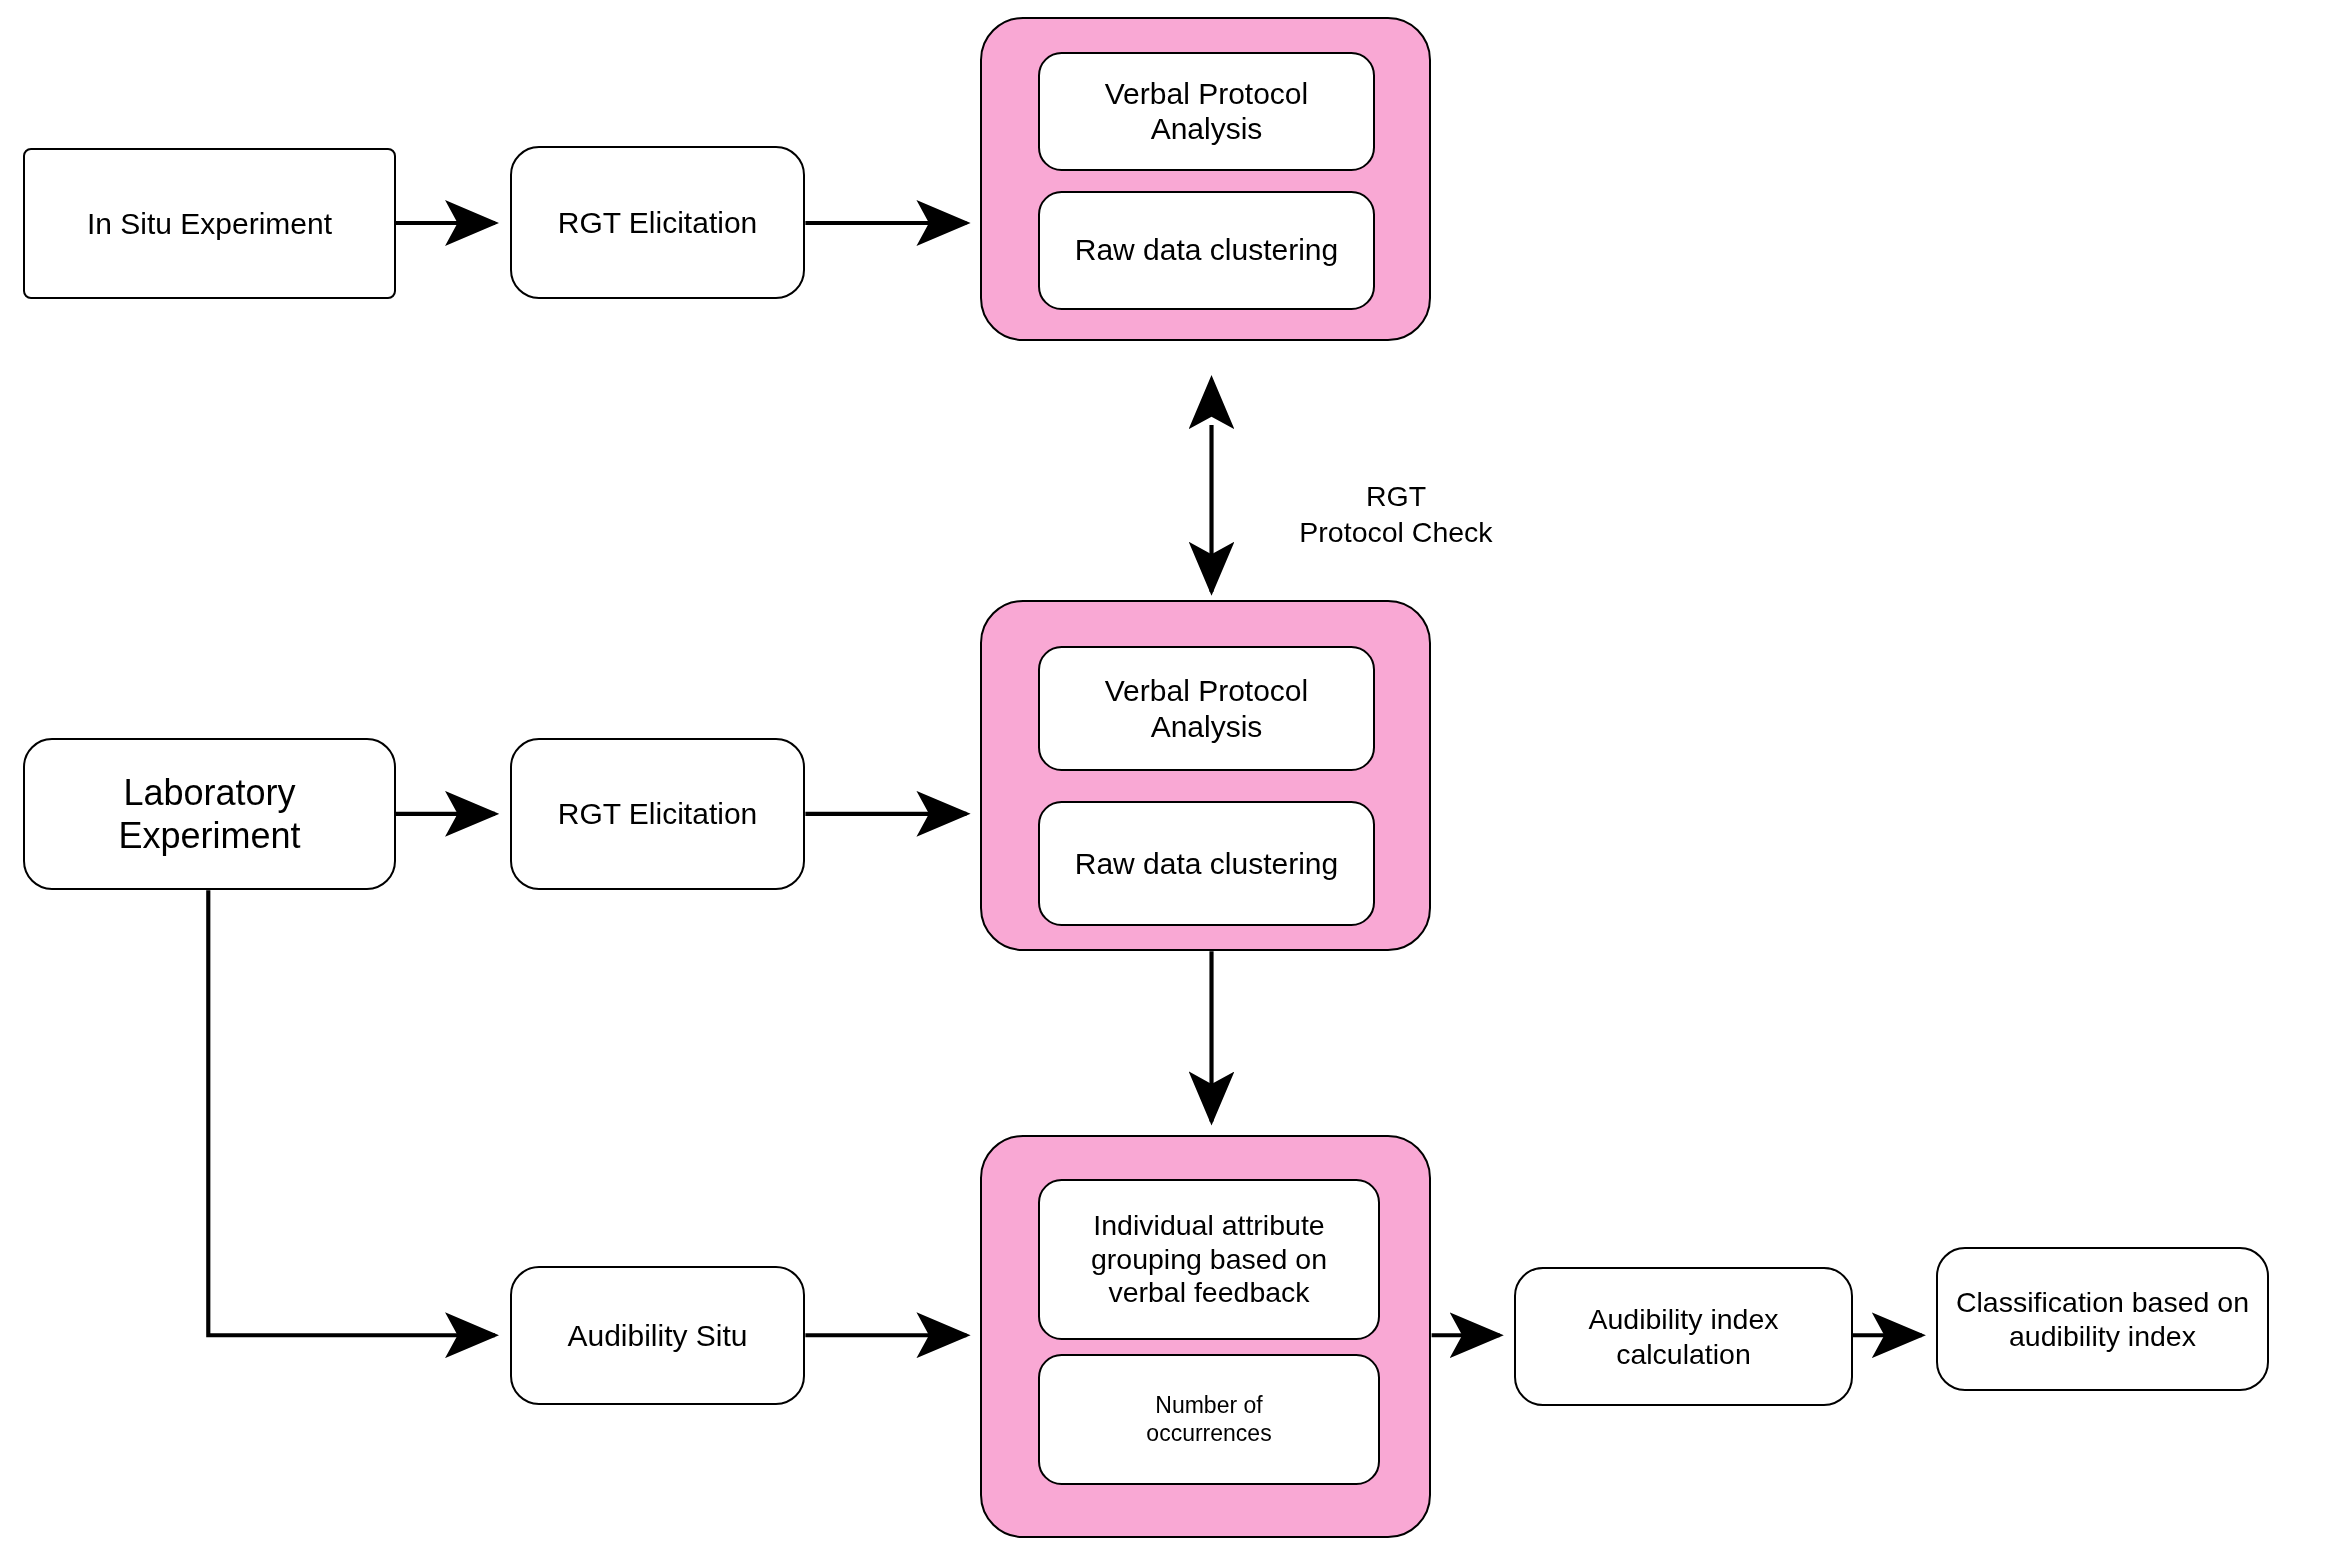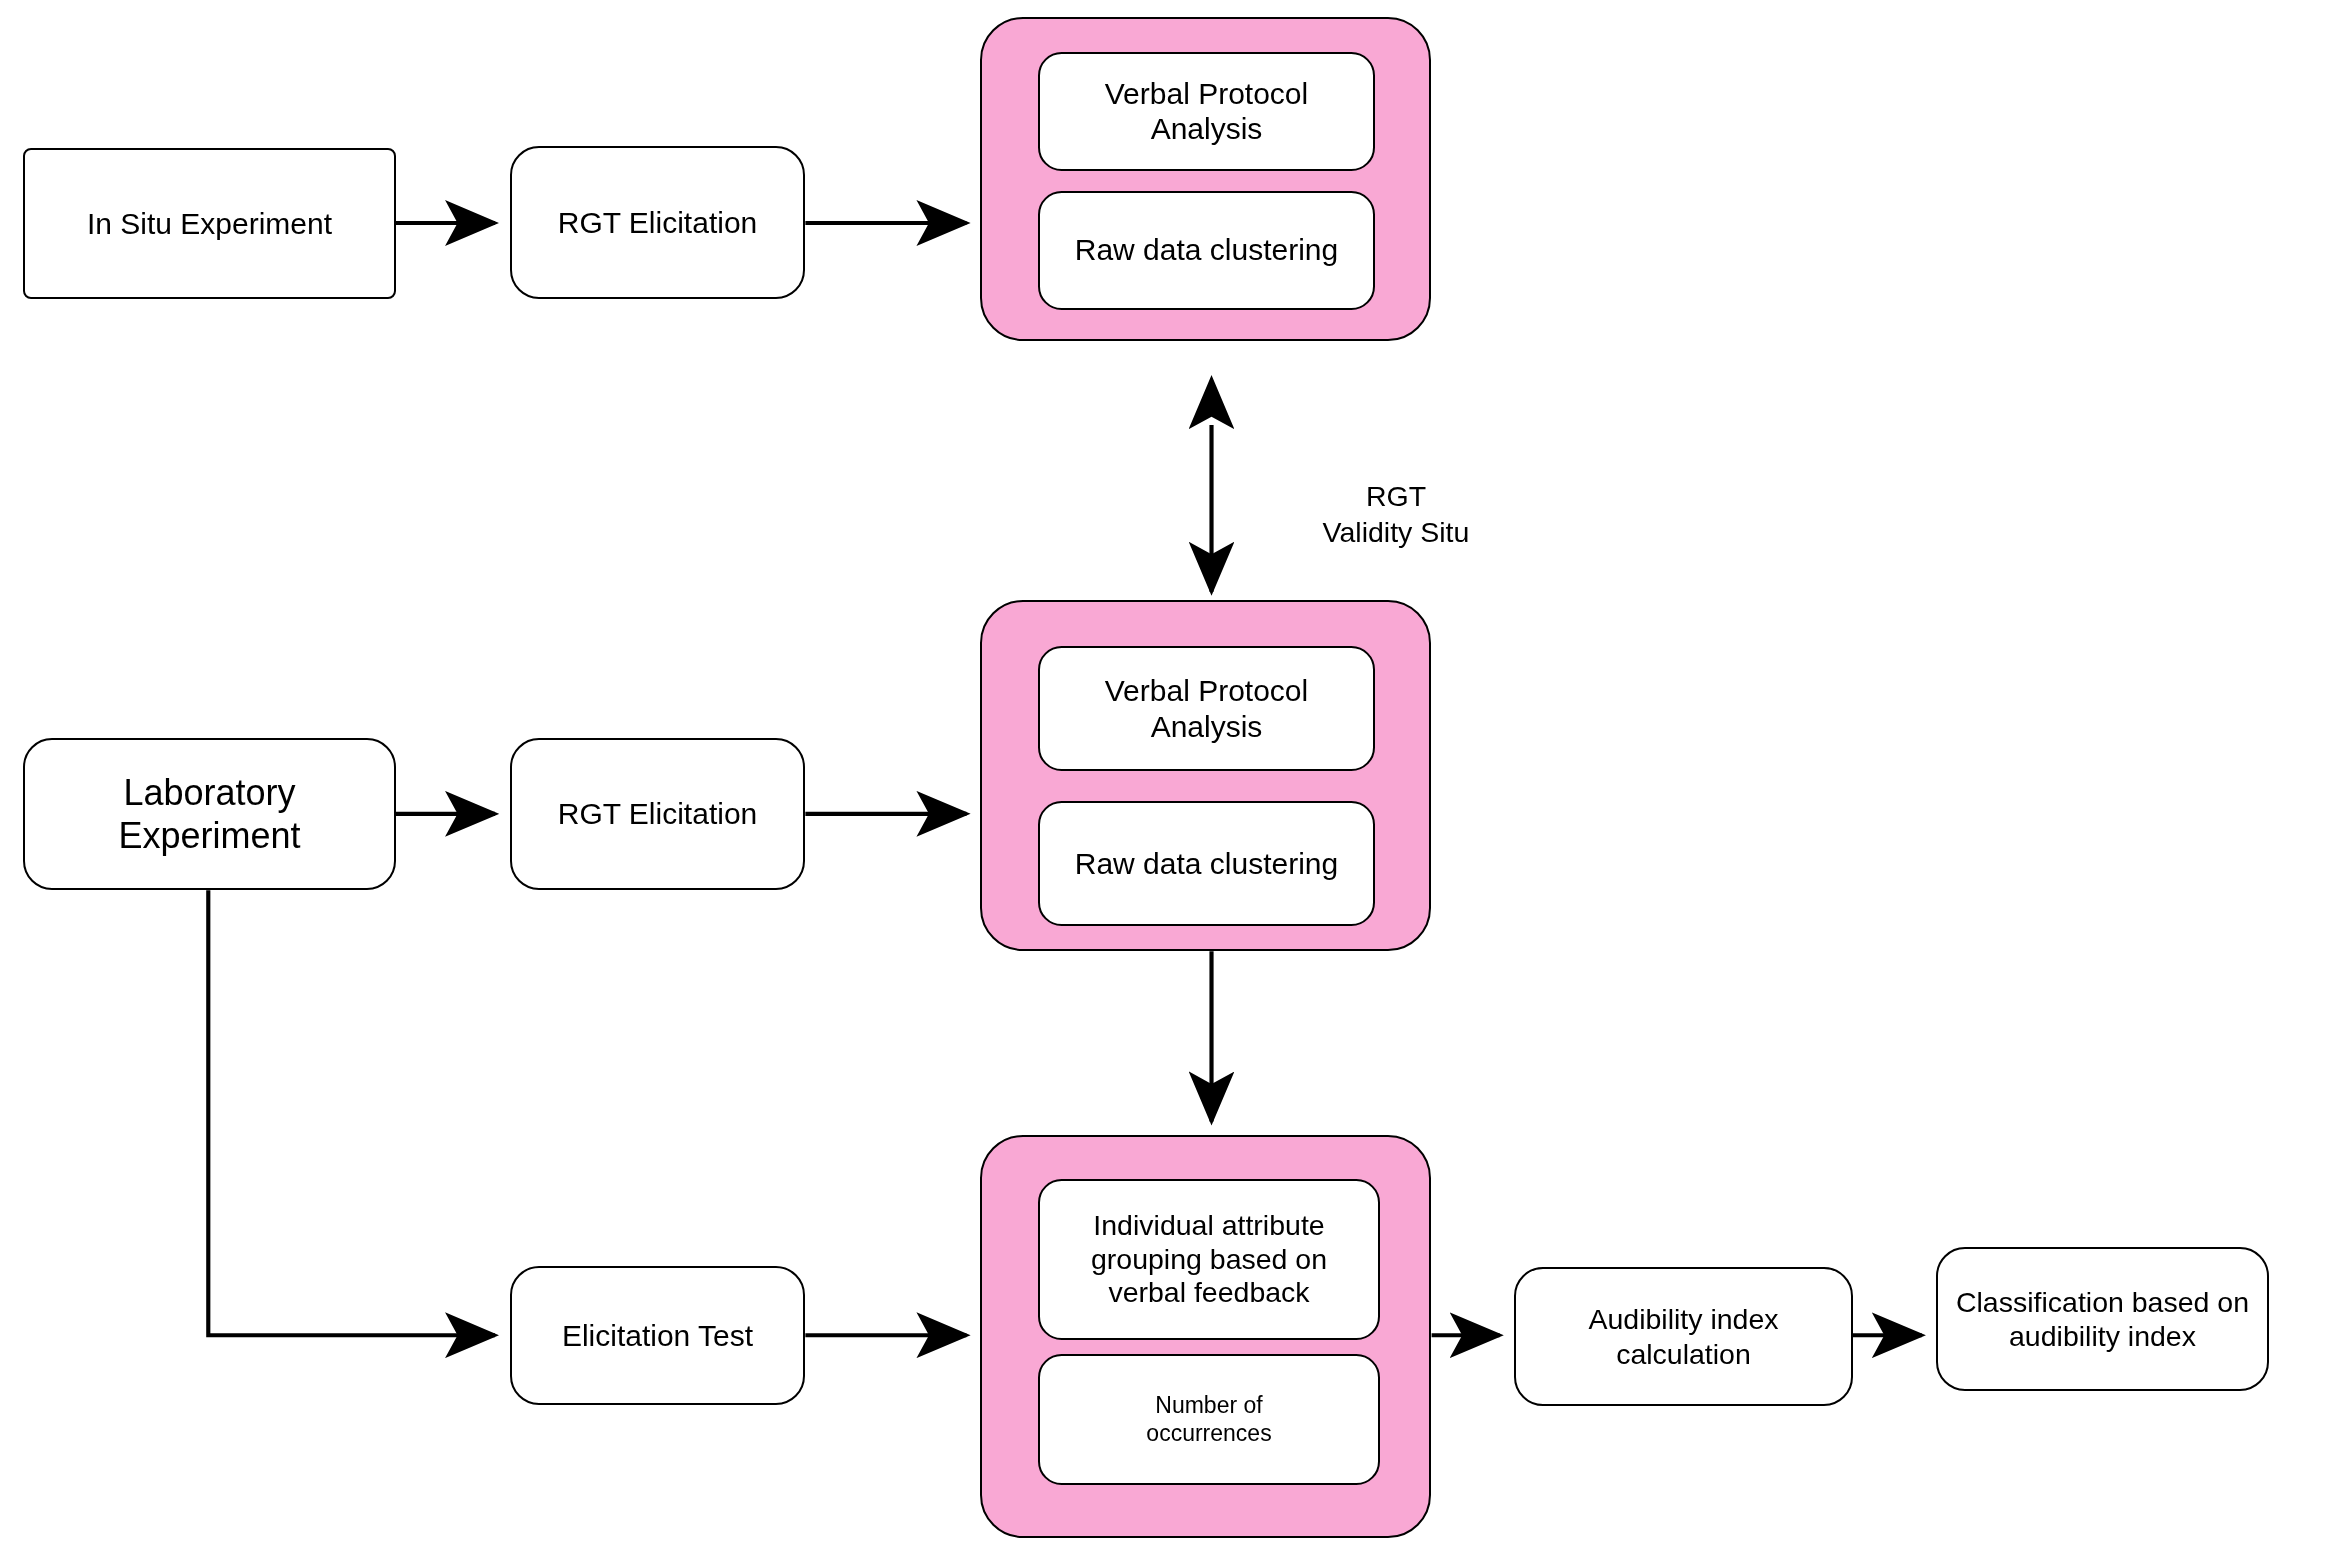--- a/index.html
+++ b/index.html
@@ -148,42 +148,42 @@
     <div class="subnode" id="sub-vpa-top">
       <span class="lbl">Verbal Protocol
 Analysis</span>
     </div>
     <div class="subnode" id="sub-raw-top">
       <span class="lbl">Raw data clustering</span>
     </div>
   </div>
 
   <div class="edge-label" id="label-validity">RGT
-Validity Situ</div>
+Protocol Check</div>
 
   <div class="node" id="node-lab">
     <span class="lbl">Laboratory Experiment</span>
   </div>
 
   <div class="node" id="node-rgt-mid">
     <span class="lbl">RGT Elicitation</span>
   </div>
 
   <div class="container-node" id="container-mid">
     <div class="subnode" id="sub-vpa-mid">
       <span class="lbl">Verbal Protocol
 Analysis</span>
     </div>
     <div class="subnode" id="sub-raw-mid">
       <span class="lbl">Raw data clustering</span>
     </div>
   </div>
 
   <div class="node" id="node-aud-test">
-    <span class="lbl">Elicitation Test</span>
+    <span class="lbl">Audibility Situ</span>
   </div>
 
   <div class="container-node" id="container-bot">
     <div class="subnode" id="sub-grouping">
       <span class="lbl">Individual attribute
 grouping based on
 verbal feedback</span>
     </div>
     <div class="subnode" id="sub-occurrences">
       <span class="lbl">Number of

